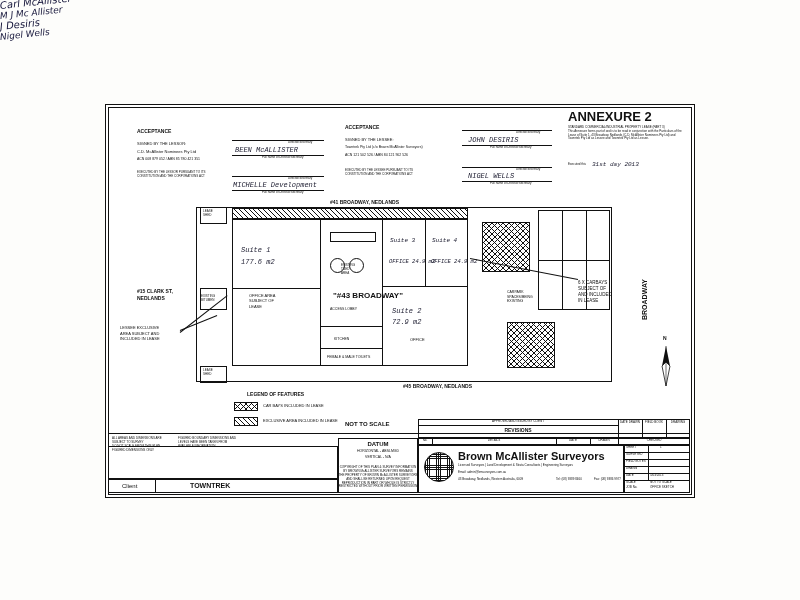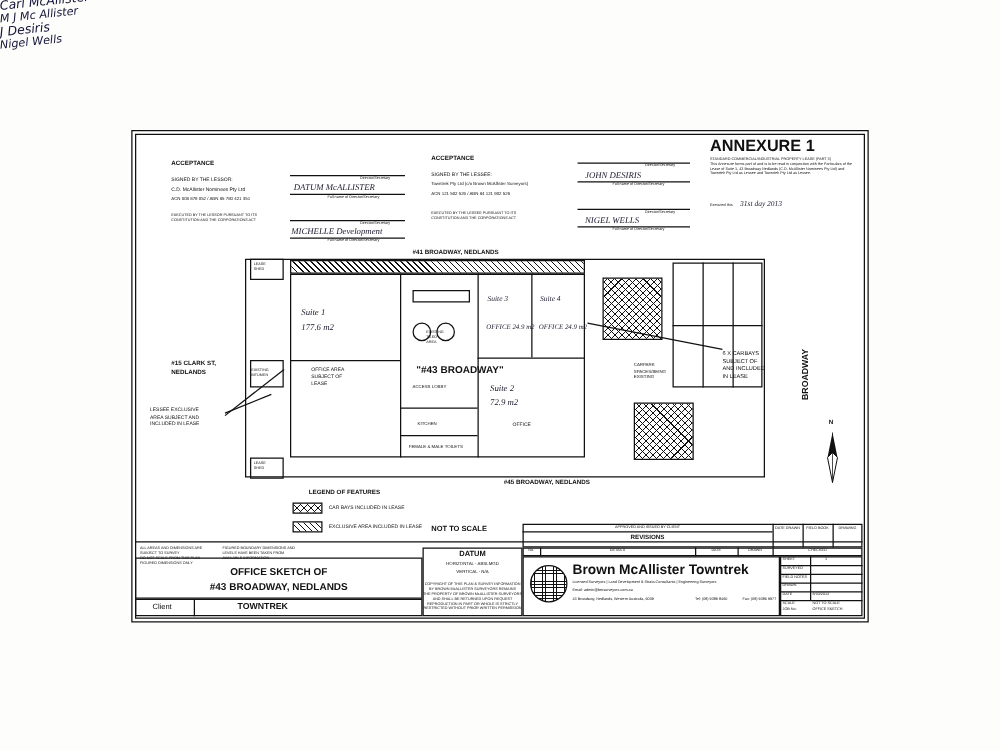--- a/index.html
+++ b/index.html
@@ -37,21 +37,21 @@
   .t45{font-size:4.5px;}
   .t5{font-size:5px;}
   .t6{font-size:6px;}
   .t7{font-size:7px;}
   .t8{font-size:8px;}
   .t11{font-size:11px;}
   .t13{font-size:13px;}
   .b{font-weight:bold;}
   .ctr{text-align:center;}
   .hand{
-    font-family:Liberation Serif, serif;
+    font-family:Liberation Mono, monospace;
     font-style:italic;
     color:#1a1a2e;
     text-align:center;
   }
   .sig{
     font-family:"DejaVu Sans", sans-serif;
     font-style:italic;
     color:#15153a;
     transform:rotate(-6deg);
     transform-origin:left center;
@@ -80,35 +80,35 @@
   .northpoint{position:absolute;}
 </style>
 </head>
 <body>
 
 <div id="sheet">
 
   <div class="border-outer"></div>
   <div class="border-inner"></div>
 
-  <div class="txt t13 b" style="left:568px;top:110px;">ANNEXURE 1</div>
+  <div class="txt t13 b" style="left:568px;top:110px;">ANNEXURE 2</div>
   <div class="txt t3" style="left:568px;top:126px;width:118px;white-space:pre-wrap;line-height:1.25;">STANDARD COMMERCIAL/INDUSTRIAL PROPERTY LEASE (PART 3)
 This Annexure forms part of and is to be read in conjunction with the Particulars of the Lease of Suite 1, 43 Broadway Nedlands (C.D. McAllister Nominees Pty Ltd) and Townrtek Pty Ltd as Lessee and Townrtek Pty Ltd as Lessee.</div>
 
   <div class="txt t5 b" style="left:137px;top:129px;">ACCEPTANCE</div>
   <div class="txt t4" style="left:137px;top:142px;">SIGNED BY THE LESSOR:</div>
   <div class="txt t4" style="left:137px;top:150px;">C.D. McAllister Nominees Pty Ltd</div>
   <div class="txt t35" style="left:137px;top:158px;">ACN 008 879 052 / ABN 85 780 421 351</div>
   <div class="txt t3" style="left:137px;top:170px;line-height:1.4;">EXECUTED BY THE LESSOR PURSUANT TO ITS
 CONSTITUTION AND THE CORPORATIONS ACT</div>
 
   <div class="ln hln" style="left:232px;top:140px;width:92px;"></div>
   <div class="sig" style="left:238px;top:127px;font-size:10px;">Carl McAllister</div>
   <div class="txt t3" style="left:288px;top:141px;">Director/Secretary</div>
-  <div class="hand" style="position:absolute;left:235px;top:146px;font-size:7px;">DATUM McALLISTER</div>
+  <div class="hand" style="position:absolute;left:235px;top:146px;font-size:7px;">BEEN McALLISTER</div>
   <div class="ln hln" style="left:232px;top:155px;width:92px;"></div>
   <div class="txt t3" style="left:262px;top:156px;">Full name of Director/Secretary</div>
 
   <div class="ln hln" style="left:232px;top:176px;width:92px;"></div>
   <div class="sig" style="left:238px;top:164px;font-size:9px;">M J Mc Allister</div>
   <div class="txt t3" style="left:288px;top:177px;">Director/Secretary</div>
   <div class="hand" style="position:absolute;left:233px;top:181px;font-size:7px;">MICHELLE Development</div>
   <div class="ln hln" style="left:232px;top:190px;width:92px;"></div>
   <div class="txt t3" style="left:262px;top:191px;">Full name of Director/Secretary</div>
 
@@ -245,22 +245,20 @@
 
   <div class="txt t3" style="left:112px;top:436px;line-height:1.35;">ALL AREAS AND DIMENSIONS ARE
 SUBJECT TO SURVEY
 DO NOT SCALE FROM THIS PLAN
 FIGURED DIMENSIONS ONLY</div>
   <div class="txt t3" style="left:178px;top:436px;line-height:1.35;">FIGURED BOUNDARY DIMENSIONS AND
 LEVELS HAVE BEEN TAKEN FROM
 AVAILABLE INFORMATION</div>
 
   <div class="box" style="left:108px;top:446px;width:230px;height:33px;"></div>
-  <div class="txt t8 b ctr" style="left:108px;top:452px;width:230px;line-height:1.45;">OFFICE SKETCH OF
-#43 BROADWAY, NEDLANDS</div>
 
   <div class="box" style="left:108px;top:479px;width:230px;height:14px;"></div>
   <div class="ln vln" style="left:155px;top:479px;height:14px;"></div>
   <div class="txt t6" style="left:122px;top:483px;">Client</div>
   <div class="txt t7 b" style="left:190px;top:482px;">TOWNTREK</div>
 
   <div class="box" style="left:338px;top:438px;width:80px;height:55px;"></div>
   <div class="txt t6 b ctr" style="left:338px;top:441px;width:80px;">DATUM</div>
   <div class="txt t35 ctr" style="left:338px;top:450px;width:80px;">HORIZONTAL - ABSLMGD</div>
   <div class="txt t35 ctr" style="left:338px;top:456px;width:80px;">VERTICAL - N/A</div>
@@ -288,21 +286,21 @@
   <div class="ln vln" style="left:590px;top:438px;height:7px;"></div>
   <div class="ln vln" style="left:618px;top:438px;height:7px;"></div>
   <div class="txt t3 ctr" style="left:418px;top:439px;width:14px;">No.</div>
   <div class="txt t3 ctr" style="left:432px;top:439px;width:124px;">DETAILS</div>
   <div class="txt t3 ctr" style="left:556px;top:439px;width:34px;">DATE</div>
   <div class="txt t3 ctr" style="left:590px;top:439px;width:28px;">DRAWN</div>
   <div class="txt t3 ctr" style="left:618px;top:439px;width:72px;">CHECKED</div>
 
   <div class="box" style="left:418px;top:445px;width:206px;height:48px;"></div>
   <div class="logo-circle" style="left:424px;top:452px;width:28px;height:28px;"></div>
-  <div class="txt t11 b" style="left:458px;top:451px;">Brown McAllister Towntrek</div>
+  <div class="txt t11 b" style="left:458px;top:451px;">Brown McAllister Surveyors</div>
   <div class="txt t3" style="left:458px;top:464px;">Licensed Surveyors | Land Development &amp; Strata Consultants | Engineering Surveyors</div>
   <div class="txt t3" style="left:458px;top:471px;">Email: admin@bmsurveyors.com.au</div>
   <div class="txt t3" style="left:458px;top:478px;">43 Broadway, Nedlands, Western Australia, 6009</div>
   <div class="txt t3" style="left:556px;top:478px;">Tel: (08) 9389 8460</div>
   <div class="txt t3" style="left:594px;top:478px;">Fax: (08) 9386 9977</div>
 
   <div class="box" style="left:624px;top:445px;width:66px;height:48px;"></div>
   <div class="ln hln" style="left:624px;top:452px;width:66px;"></div>
   <div class="ln hln" style="left:624px;top:459px;width:66px;"></div>
   <div class="ln hln" style="left:624px;top:466px;width:66px;"></div>

